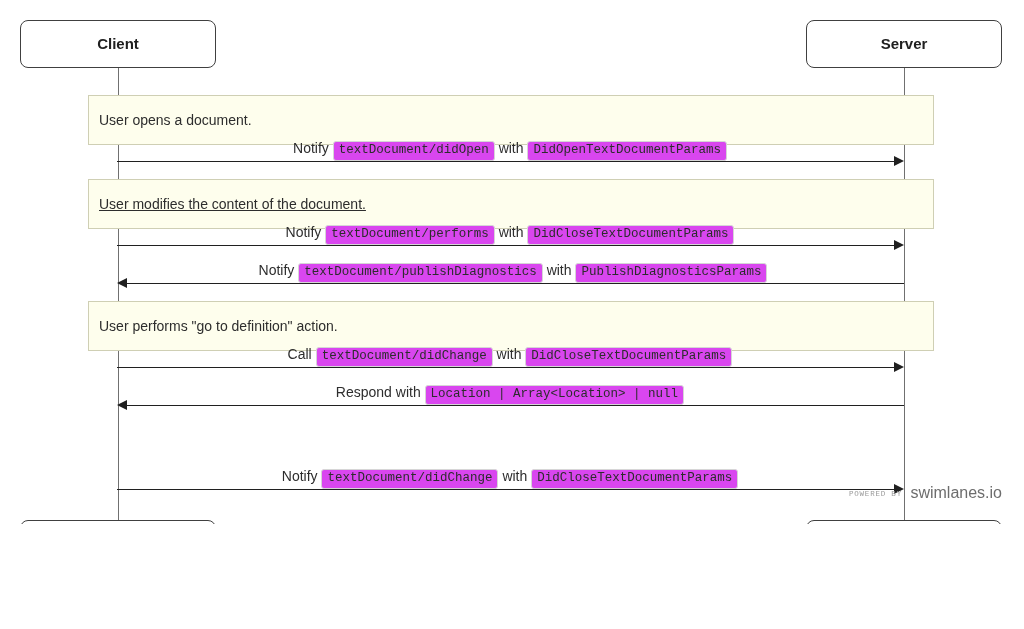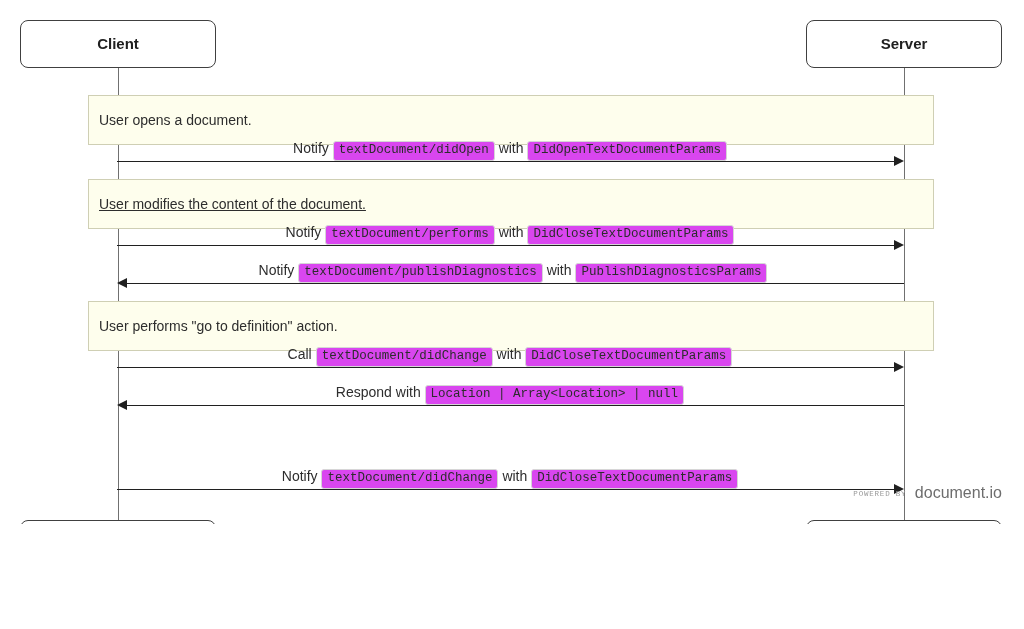--- a/index.html
+++ b/index.html
@@ -181,16 +181,16 @@
 
   <div class="participant" style="left:20px; top:520px; width:196px;">
     <span>Client</span>
   </div>
   <div class="participant" style="left:806px; top:520px; width:196px;">
     <span>Server</span>
   </div>
 
   <div class="footer">
     <span class="pb">POWERED BY</span>
-    <span class="brand">document.io</span>
+    <span class="brand">swimlanes.io</span>
   </div>
 
 </div>
 
 </body></html>

